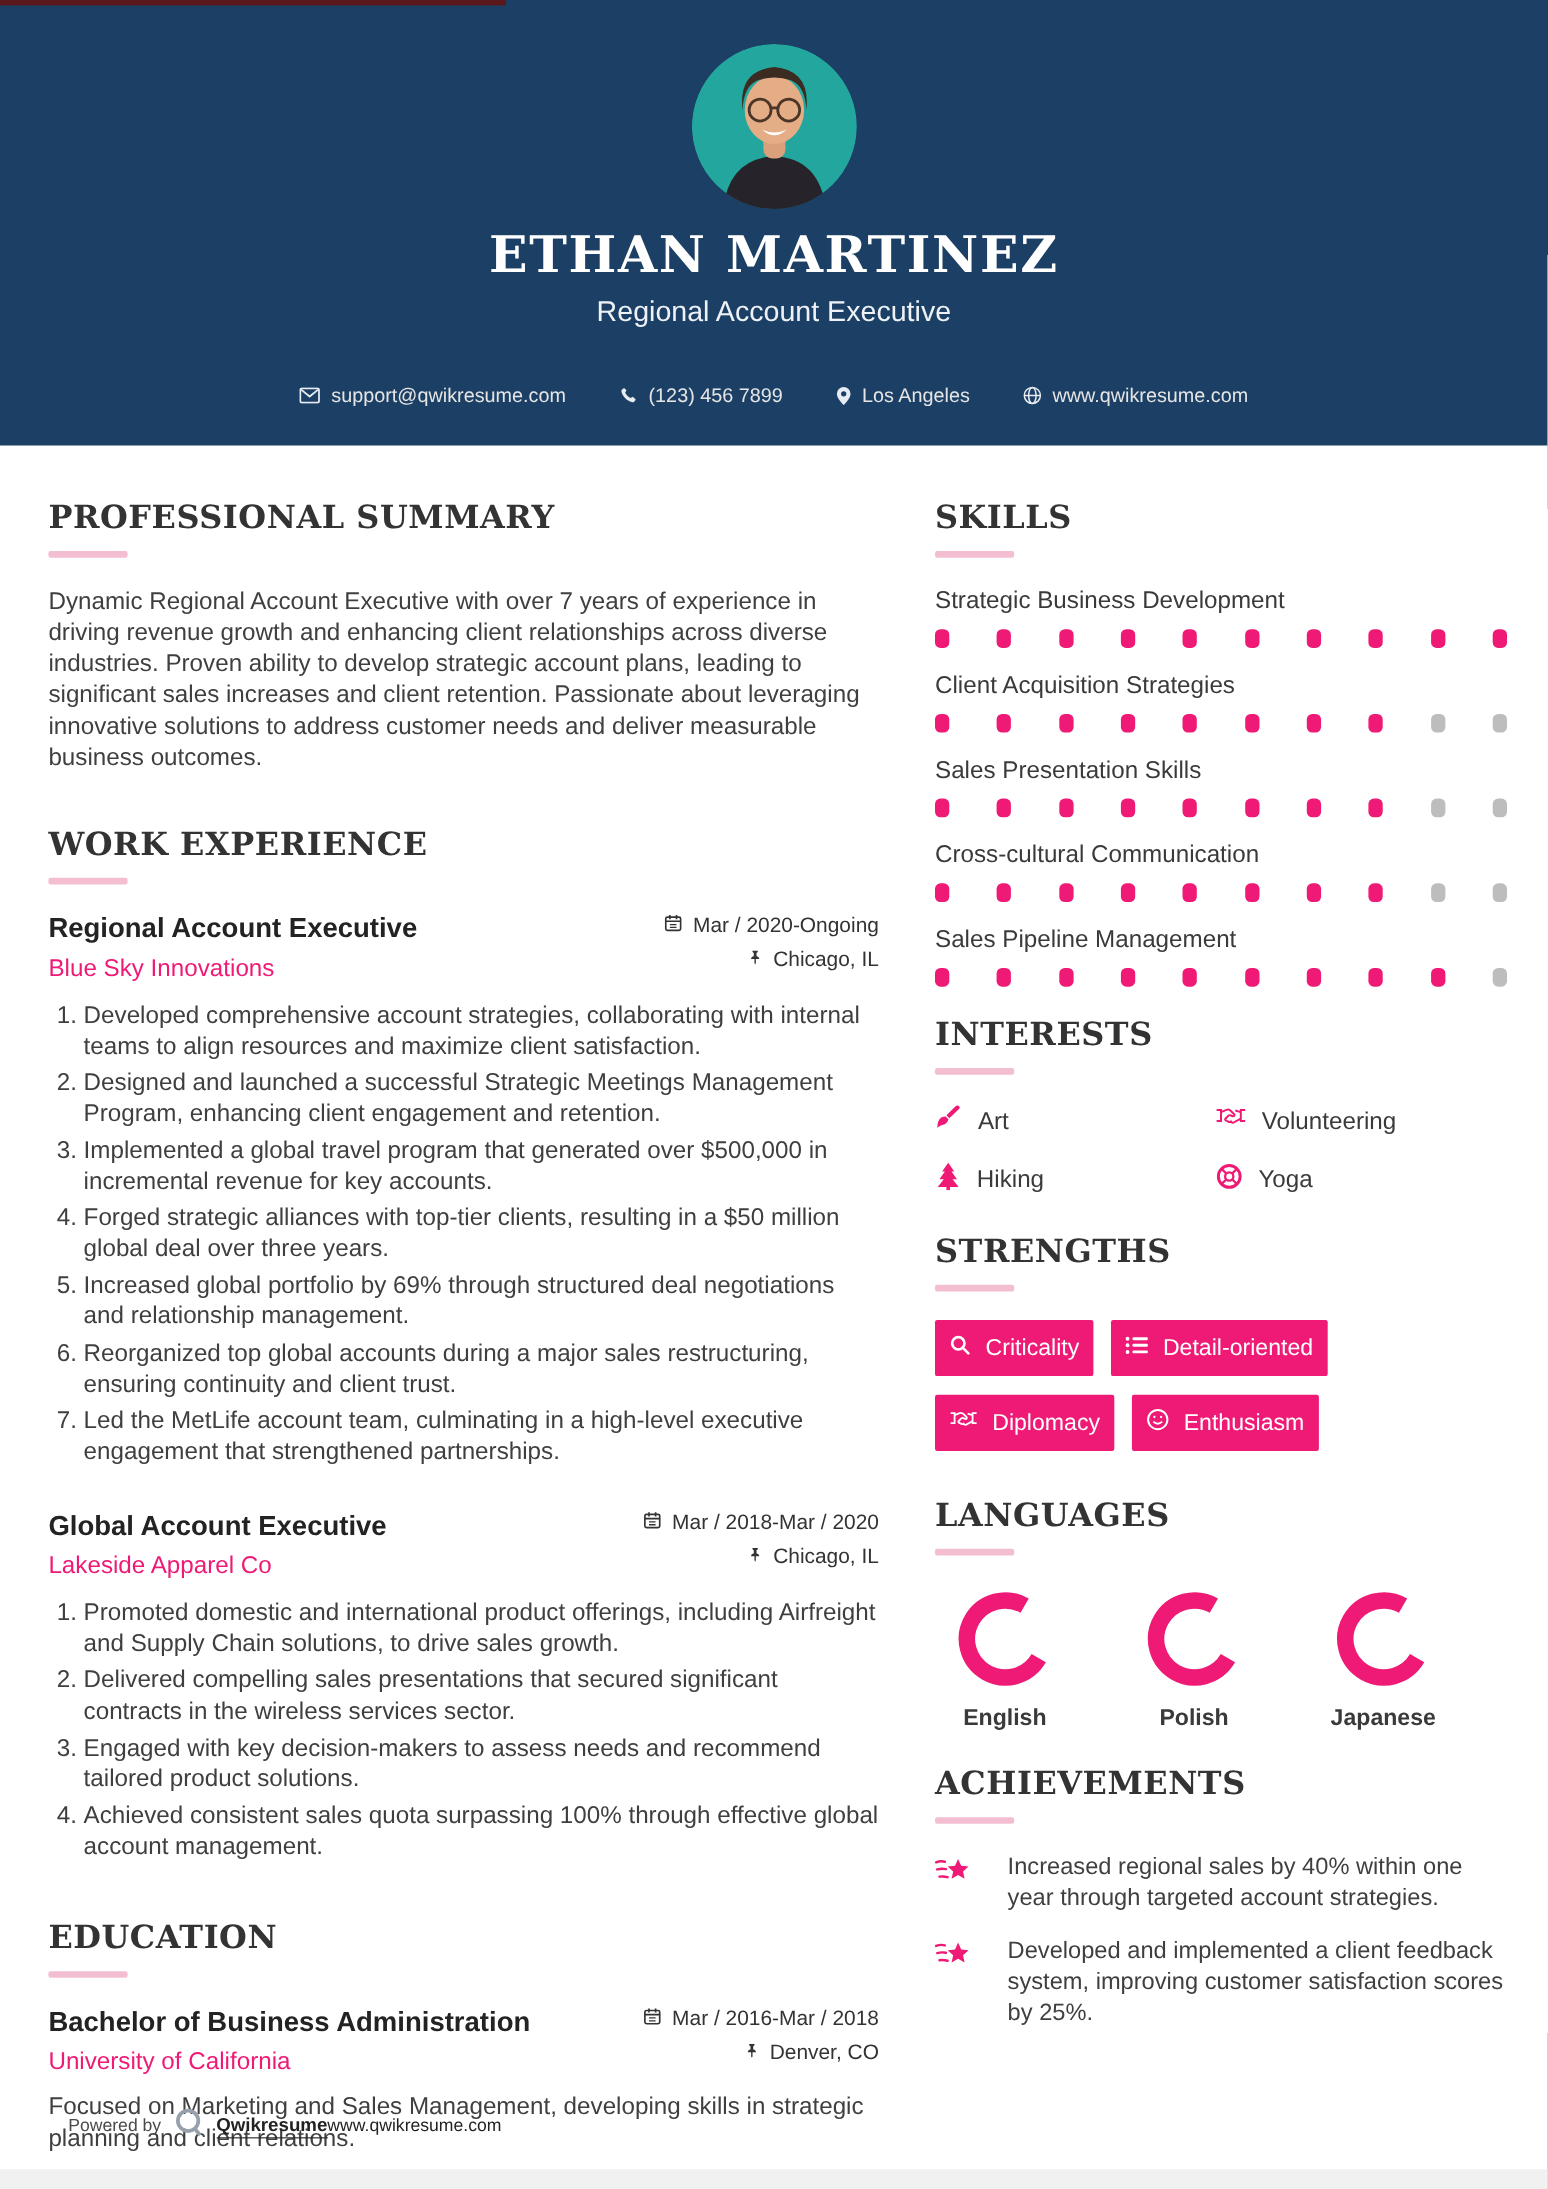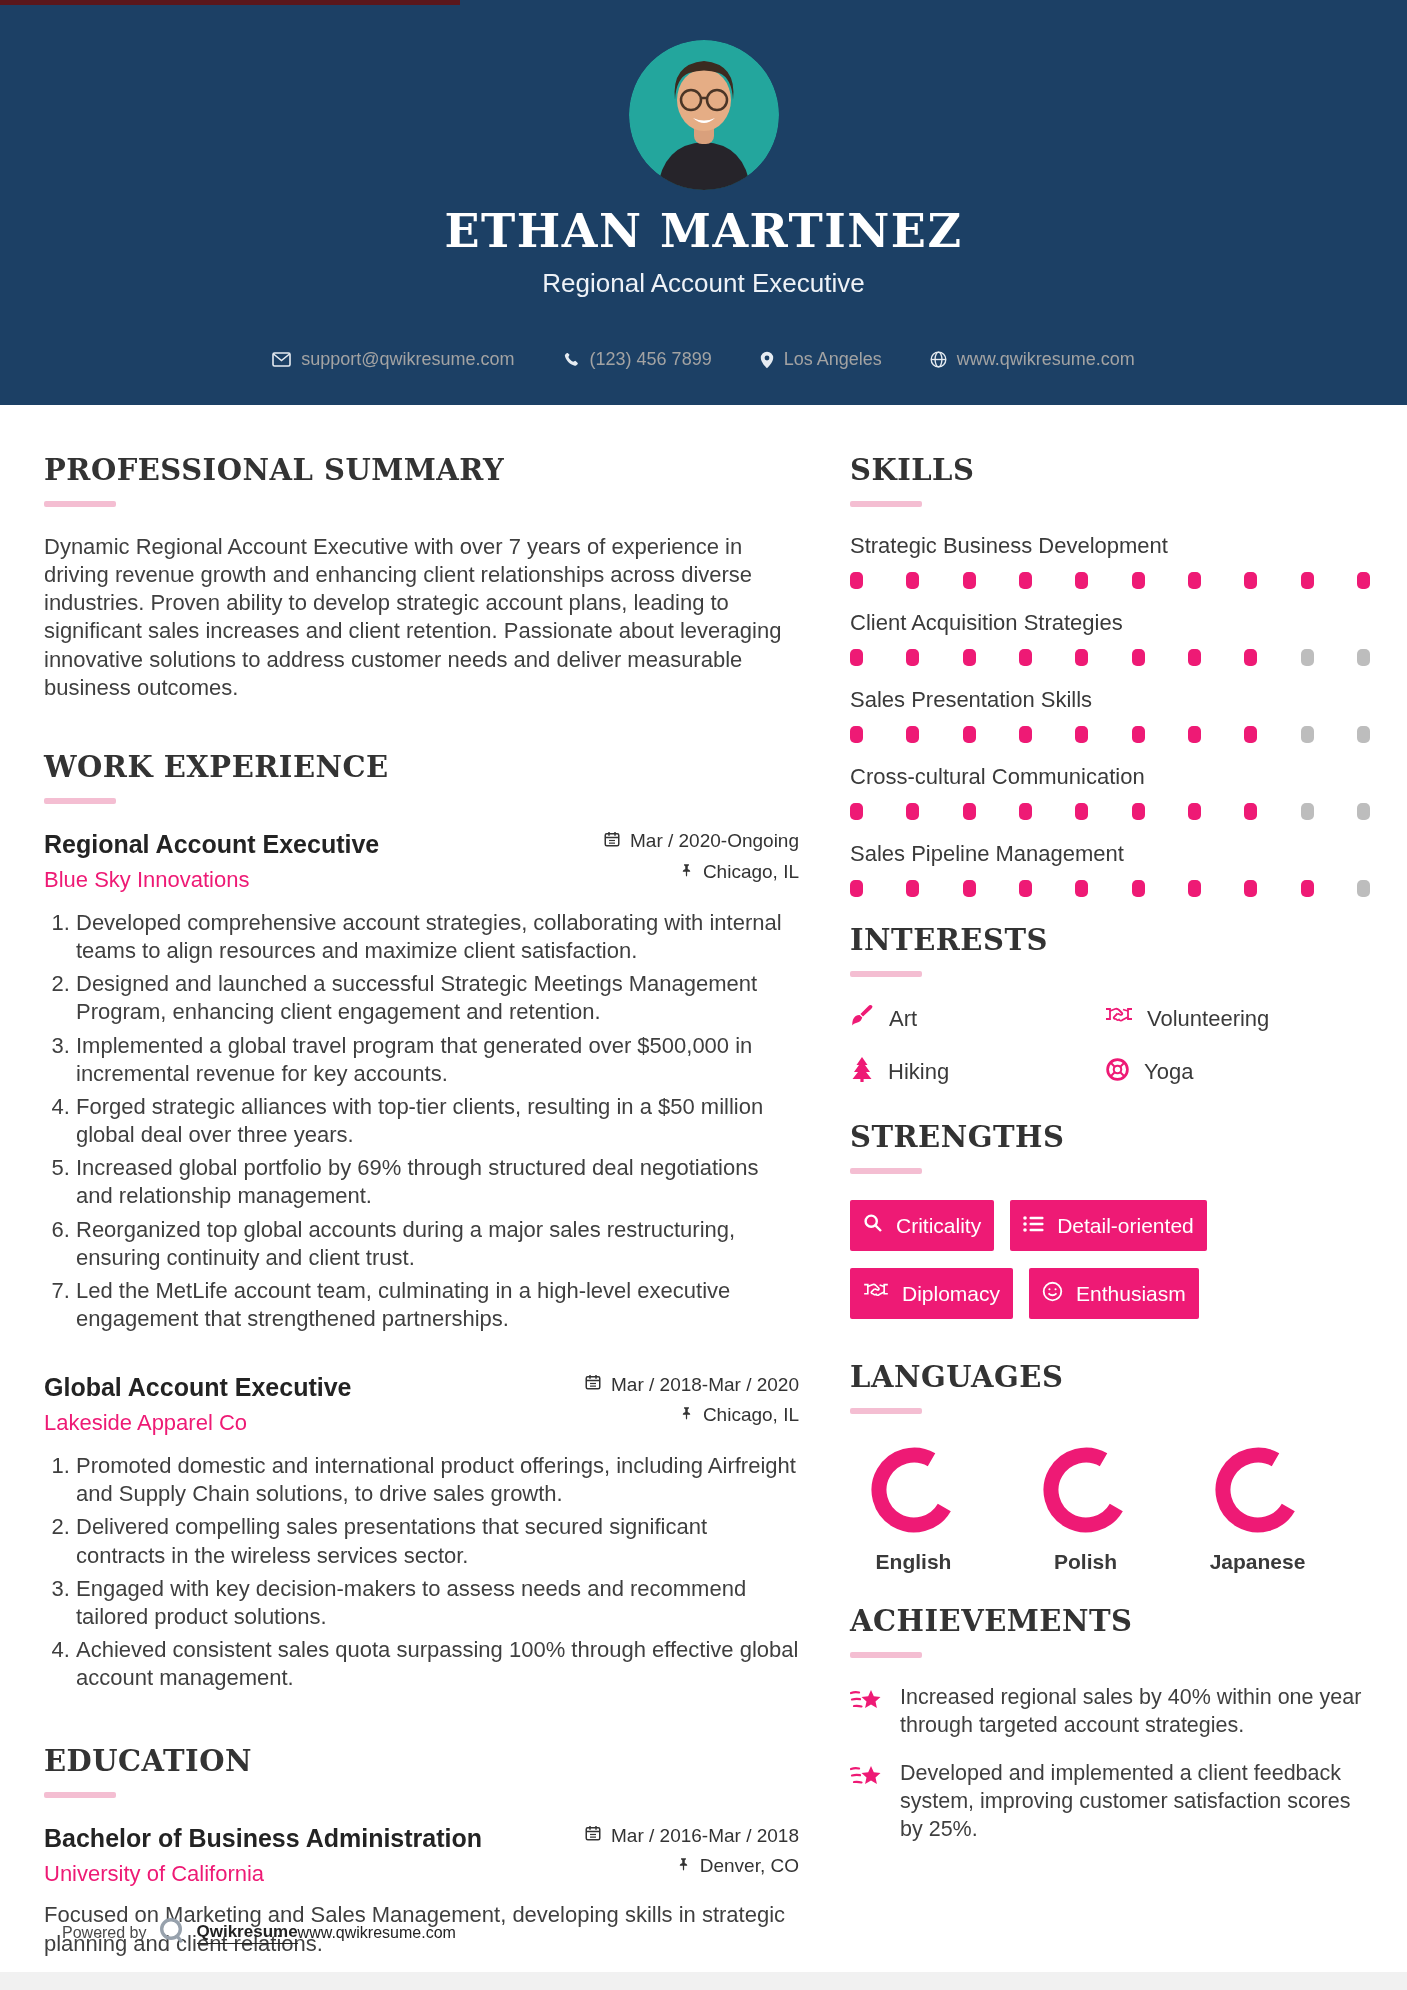--- a/index.html
+++ b/index.html
@@ -16,21 +16,21 @@
   .page{position:relative;width:1407px;height:1990px;margin:0 auto;background:#fff;overflow:hidden;}
 
   
   .top-strip{position:absolute;top:0;left:0;width:460px;height:5px;background:#5a171c;z-index:3;}
   .header{height:405px;background:var(--header-bg);color:#fff;text-align:center;}
   .avatar{width:150px;height:150px;border-radius:50%;margin:0 auto;position:relative;top:40px;overflow:hidden;}
   .name{margin-top:54px;font-family:"DejaVu Serif","Liberation Serif",serif;font-weight:700;
         font-size:46px;letter-spacing:1.5px;color:#fff;}
   .headline{margin-top:10px;font-size:26px;font-weight:400;color:#eef2f7;}
   .contacts{margin-top:50px;display:flex;justify-content:center;align-items:center;gap:48px;
-            font-size:18px;color:#a3a3a3;}
+            font-size:18px;color:#e5e5e5;}
   .contact{display:flex;align-items:center;gap:10px;}
   .contact svg{display:block;}
 
   
   .main{display:grid;grid-template-columns:755px 520px;column-gap:51px;padding:48px 37px 0 44px;}
 
   h2.sec{font-family:"DejaVu Serif","Liberation Serif",serif;font-weight:700;font-size:29px;
          color:var(--heading);letter-spacing:.5px;}
   .rule{width:72px;height:6px;background:var(--accent-light);border-radius:2px;margin:14px 0 26px;}
 
@@ -66,21 +66,21 @@
          margin:0 16px 17px 0;background:var(--accent);color:#fff;font-size:21px;border-radius:2px;}
   .badge svg{color:#fff;}
 
   .languages{margin-top:24px;}
   .lang-row{display:flex;gap:57px;padding-left:6px;font-weight:bold;}
   .lang{width:115px;text-align:center;}
   .lang svg{display:block;margin:6px auto 0;}
   .lang-name{margin-top:16px;font-size:21px;color:#3a3a3a;}
 
   .achievements{margin-top:30px;}
-  .ach{display:flex;align-items:flex-start;gap:16px;margin-bottom:20px;}
+  .ach{display:flex;align-items:flex-start;gap:32px;margin-bottom:20px;}
   .ach svg{flex:0 0 auto;margin-top:2px;color:var(--accent);}
   .ach-text{font-size:21.5px;line-height:1.3;color:var(--text);}
 
   
   .footer{position:absolute;left:16px;right:0;bottom:40px;display:flex;
           align-items:center;padding:0 40px 0 46px;}
   .powered{display:flex;align-items:center;gap:10px;font-size:16px;color:#4a4a4a;}
   .brand{font-size:17px;font-weight:600;color:#222;border-bottom:1.5px solid #222;padding-bottom:1px;}
   .site{font-size:16px;color:#222;}
   .bottom-band{position:absolute;left:0;right:0;bottom:0;height:18px;background:#f1f1f1;}

